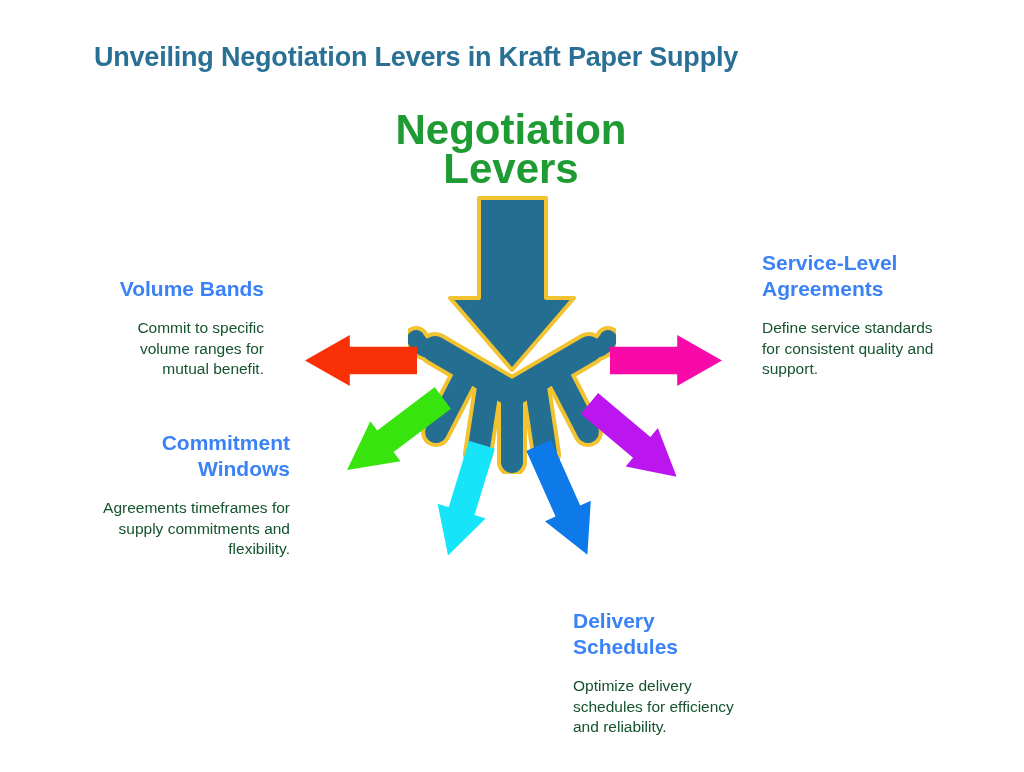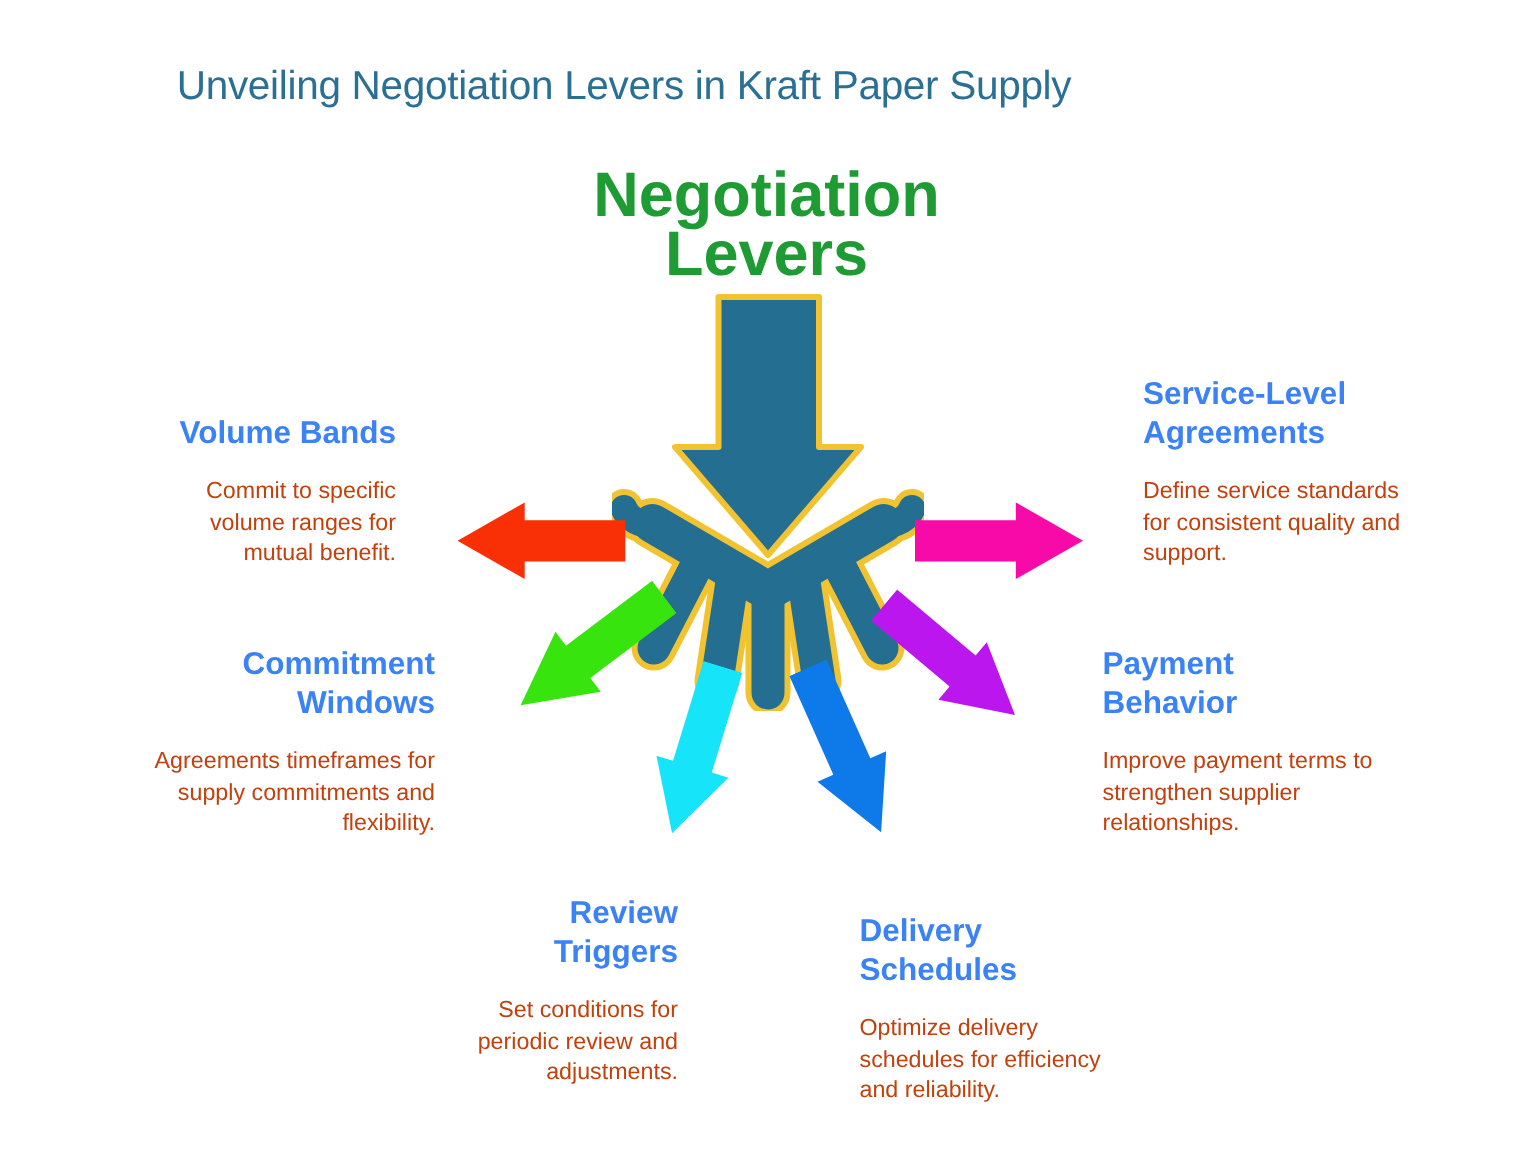--- a/index.html
+++ b/index.html
@@ -2,32 +2,32 @@
 <html><head>
 <meta charset="utf-8">
 <style>
   html,body{margin:0;padding:0;background:#ffffff;}
   #frame{
     position:relative;width:1024px;height:772px;background:#ffffff;overflow:hidden;
     font-family:"Liberation Sans","DejaVu Sans",sans-serif;
   }
   .main-title{
     position:absolute;top:42px;left:0;width:832px;text-align:center;
-    font-size:27px;font-weight:normal;color:#2a7095;letter-spacing:-0.2px;
+    font-size:27px;font-weight:bold;color:#2a7095;letter-spacing:-0.2px;
   }
   .center-label{
     position:absolute;top:110px;left:331px;width:360px;text-align:center;
     font-size:42px;line-height:39px;font-weight:bold;color:#1f9b33;white-space:pre-line;
   }
   .lever-card{position:absolute;}
   .lever-title{
     font-size:21px;line-height:26px;font-weight:bold;color:#3b82f6;white-space:pre-line;
   }
   .lever-desc{
-    margin-top:16px;font-size:15.5px;line-height:20.5px;color:#c2410c;white-space:pre-line;
+    margin-top:16px;font-size:15.5px;line-height:20.5px;color:#14532d;white-space:pre-line;
   }
   .ta-r{text-align:right;}
   .ta-l{text-align:left;}
   .tb-volume{left:60px;top:276px;width:204px;}
   .tb-sla{left:762px;top:250px;width:240px;}
   .tb-commitment{left:60px;top:430px;width:230px;}
   .tb-payment{left:735px;top:430px;width:250px;}
   .tb-review{left:230px;top:596px;width:222px;}
   .tb-delivery{left:573px;top:596px;width:235px;margin-top:12px;}
   .hub-svg{position:absolute;left:408px;top:194px;width:208px;height:280px;}
@@ -126,35 +126,21 @@
   </div>
 
   <div class="lever-card tb-commitment ta-r">
     <div class="lever-title">Commitment
 Windows</div>
     <div class="lever-desc">Agreements timeframes for
 supply commitments and
 flexibility.</div>
   </div>
 
-  <div class="lever-card tb-payment ta-l">
-    <div class="lever-title">Payment
-Behavior</div>
-    <div class="lever-desc">Improve payment terms to
-strengthen supplier
-relationships.</div>
-  </div>
 
-  <div class="lever-card tb-review ta-r">
-    <div class="lever-title">Review
-Triggers</div>
-    <div class="lever-desc">Set conditions for
-periodic review and
-adjustments.</div>
-  </div>
 
   <div class="lever-card tb-delivery ta-l">
     <div class="lever-title">Delivery
 Schedules</div>
     <div class="lever-desc">Optimize delivery
 schedules for efficiency
 and reliability.</div>
   </div>
 
 </div>

